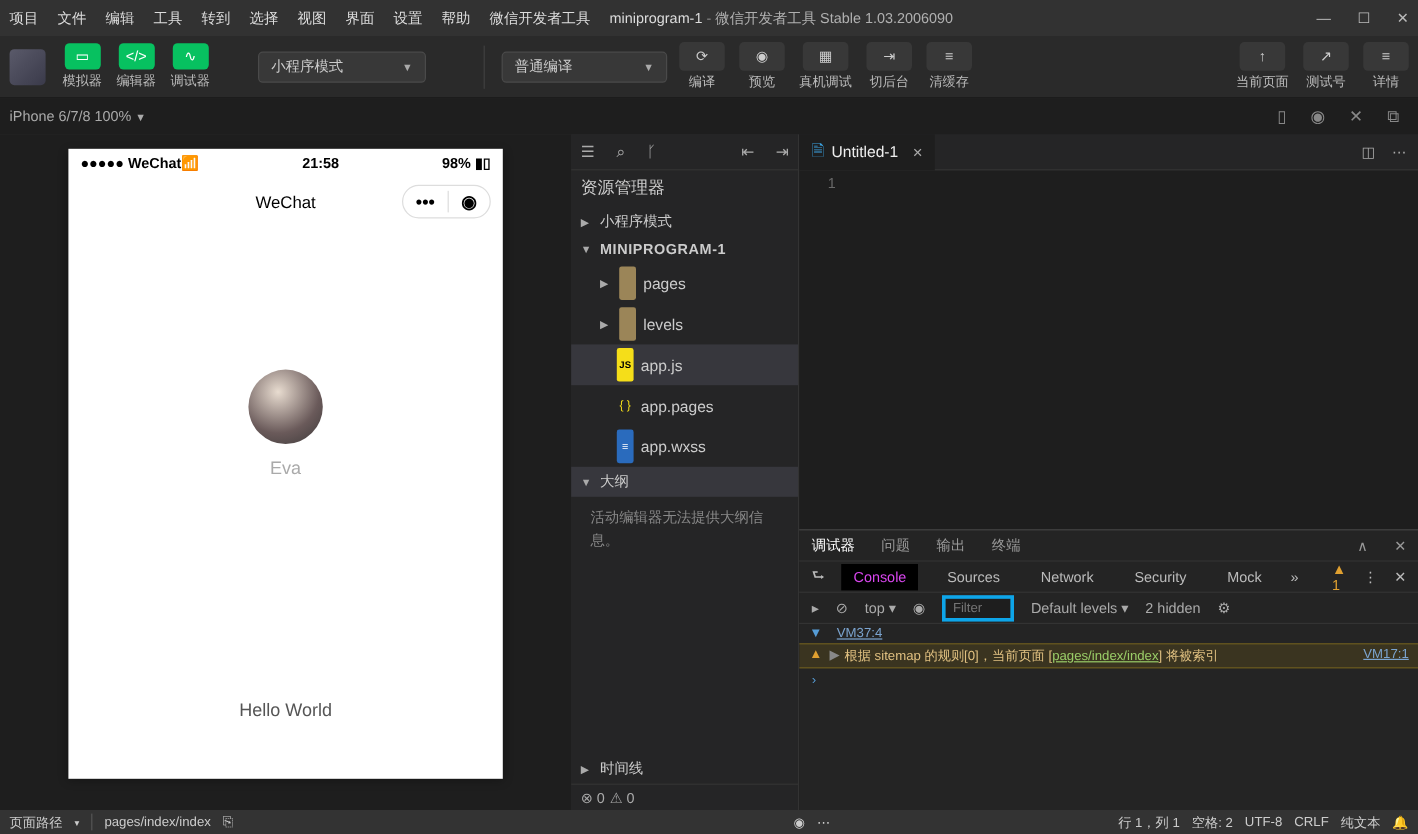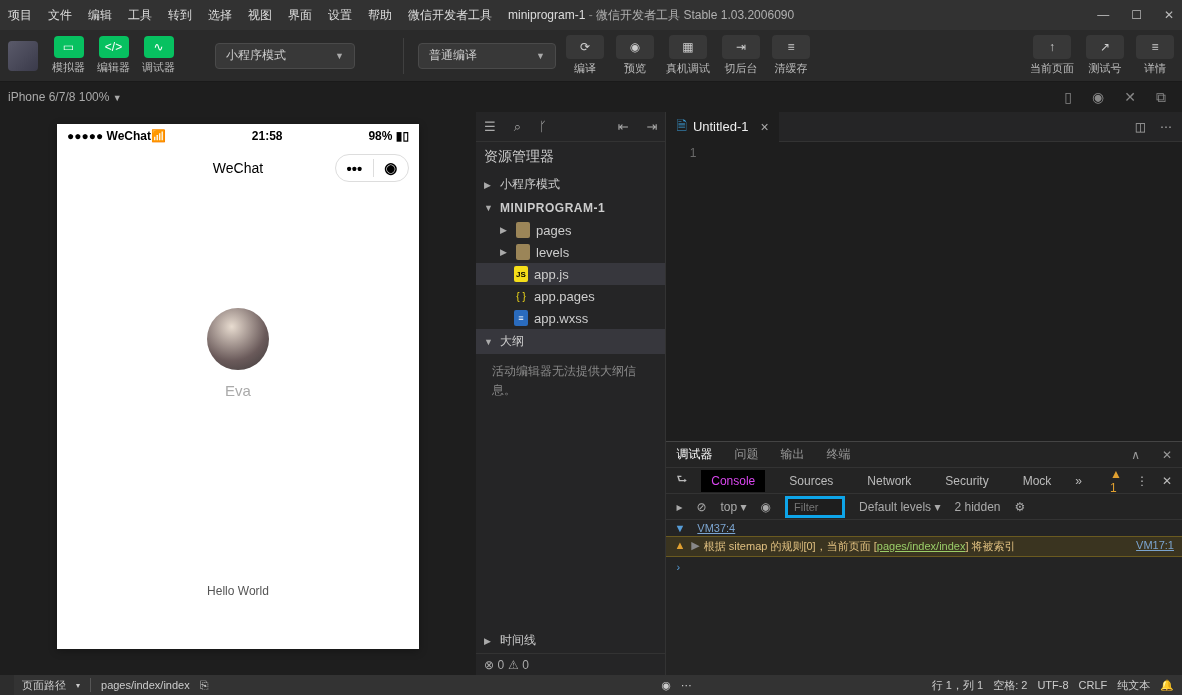--- a/index.html
+++ b/index.html
@@ -28,33 +28,33 @@
 .phone { width: 362px; height: 525px; background: #fff; color: #000; display: flex; flex-direction: column; box-shadow: 0 2px 8px rgba(0,0,0,.3); }
 .pstatus { height: 24px; display: flex; align-items: center; padding: 0 10px; font-size: 12px; font-weight: 600; }
 .pstatus .mid { flex: 1; text-align: center; }
 .pnav { height: 40px; display: flex; align-items: center; padding: 0 10px; font-size: 14px; font-weight: 500; }
 .pnav .title { flex: 1; text-align: center; }
 .capsule { width: 74px; height: 28px; border: 1.5px solid #ddd; border-radius: 14px; display: flex; align-items: center; justify-content: space-evenly; font-size: 15px; font-weight: 700; }
 .capsule .d { width: 1px; height: 18px; background: #ddd; }
 .pbody { flex: 1; display: flex; flex-direction: column; align-items: center; }
 .uavatar { width: 62px; height: 62px; border-radius: 50%; background: radial-gradient(circle at 40% 30%, #e8dcd0, #6a5a5a 60%, #3a3838); margin-top: 120px; }
 .uname { margin-top: 12px; color: #aaa; font-size: 15px; }
-.hello { margin-top: 185px; font-size: 12px; color: #555; }
+.hello { margin-top: 185px; font-size: 15px; color: #555; }
 .explorer { width: 200px; background: #252526; display: flex; flex-direction: column; border-right: 1px solid #333; }
 .exptop { height: 30px; display: flex; align-items: center; padding: 0 8px; gap: 18px; color: #aaa; border-bottom: 1px solid #333; font-size: 13px; }
 .exptop .sp { flex: 1; }
 .exphdr { padding: 6px 8px; font-size: 14px; color: #ccc; }
 .tsection { padding: 4px 8px; display: flex; align-items: center; gap: 6px; font-size: 12px; cursor: pointer; }
 .tsection .arrow { font-size: 9px; color: #aaa; width: 10px; }
 .tsection.bold { font-weight: 600; letter-spacing: .5px; }
 .titem { padding: 3px 8px 3px 24px; display: flex; align-items: center; gap: 6px; font-size: 13px; cursor: pointer; }
 .titem .arrow { font-size: 9px; color: #aaa; width: 10px; }
 .titem.file { padding-left: 38px; }
 .titem.selected { background: #37373d; }
-.ficon { width: 14px; height: 16px; display: inline-flex; align-items: center; justify-content: center; font-size: 10px; border-radius: 2px; }
+.ficon { width: 14px; height: 28px; display: inline-flex; align-items: center; justify-content: center; font-size: 10px; border-radius: 2px; }
 .ficon.folder { background: #9b8558; }
 .ficon.js { background: #f5de19; color: #000; font-size: 8px; font-weight: 700; }
 .ficon.json { color: #f5de19; }
 .ficon.wxss { background: #2a6bbd; color: #fff; font-size: 9px; }
 .outline-msg { padding: 8px 16px; color: #888; line-height: 1.6; }
 .timeline { margin-top: auto; }
 .editor { flex: 1; display: flex; flex-direction: column; background: #1e1e1e; }
 .etabs { height: 30px; background: #252526; display: flex; align-items: center; border-bottom: 1px solid #333; }
 .etab { height: 30px; background: #1e1e1e; display: flex; align-items: center; padding: 0 10px; gap: 6px; color: #eee; font-size: 13px; }
 .etab .close { color: #aaa; font-size: 14px; margin-left: 6px; }
@@ -75,21 +75,21 @@
 .logarea { flex: 1; font-family: Consolas, monospace; font-size: 11px; overflow: hidden; }
 .logrow { display: flex; padding: 2px 8px; }
 .logrow .txt { flex: 1; color: #ddd; }
 .logrow .src { color: #7ba4cf; text-decoration: underline; margin-left: 8px; white-space: nowrap; }
 .logrow.warn { background: #3a3420; border-top: 1px solid #6a5a20; border-bottom: 1px solid #6a5a20; }
 .logrow.warn .txt { color: #e0c080; }
 .logrow .wico { color: #e0a030; margin-right: 6px; }
 .logrow .arrow { color: #569cd6; margin-right: 4px; }
 .logrow .page { color: #9acd68; text-decoration: underline; }
 .prompt { padding: 4px 10px; color: #569cd6; }
-.statusbar { height: 20px; background: #333; display: flex; align-items: center; padding: 0 8px; font-size: 11px; color: #ccc; gap: 10px; margin-left: 14px; }
+.statusbar { height: 20px; background: #333; display: flex; align-items: center; padding: 0 8px; font-size: 11px; color: #ccc; gap: 10px; }
 .statusbar .sp { flex: 1; }
 .statusbar .sep { width: 1px; height: 14px; background: #555; }
 .issues { display: flex; gap: 4px; align-items: center; color: #aaa; padding-left: 8px; }
 .icon { display: inline-block; }
 </style>
 </head>
 <body>
 
 <div class="menubar">
   <span class="mitem">项目</span>

